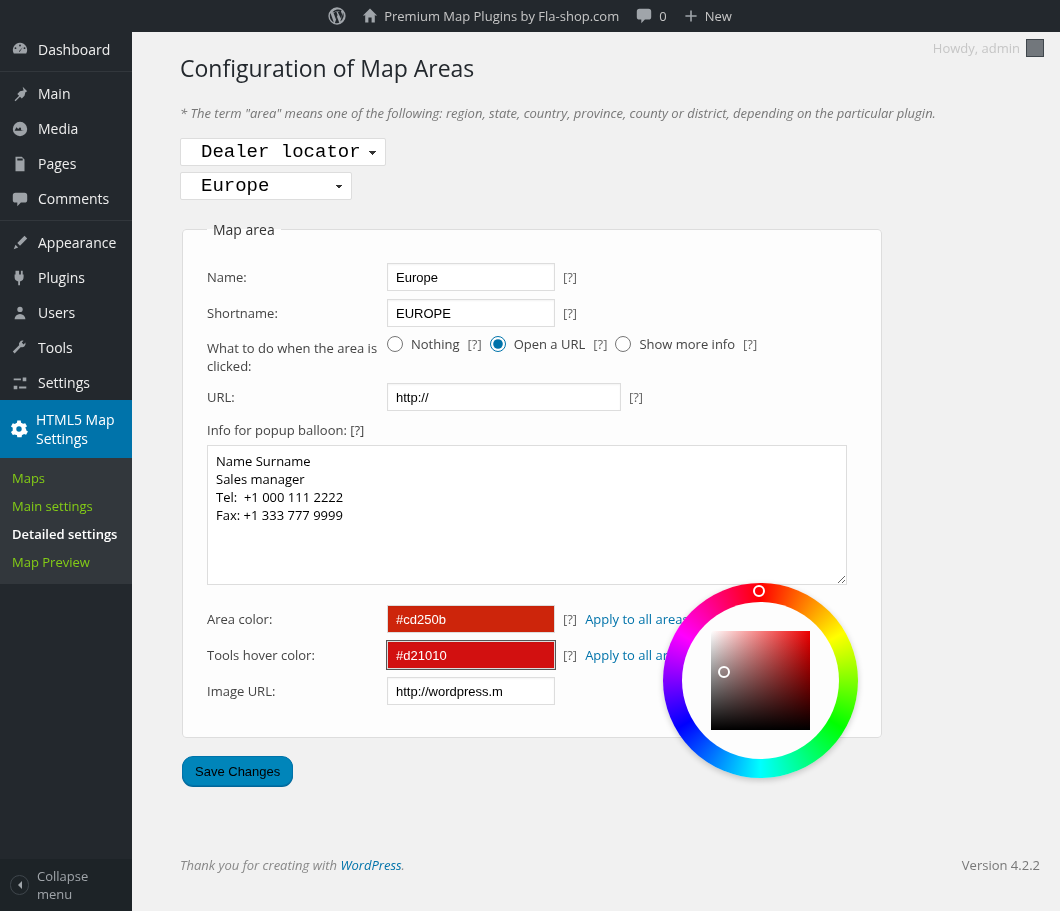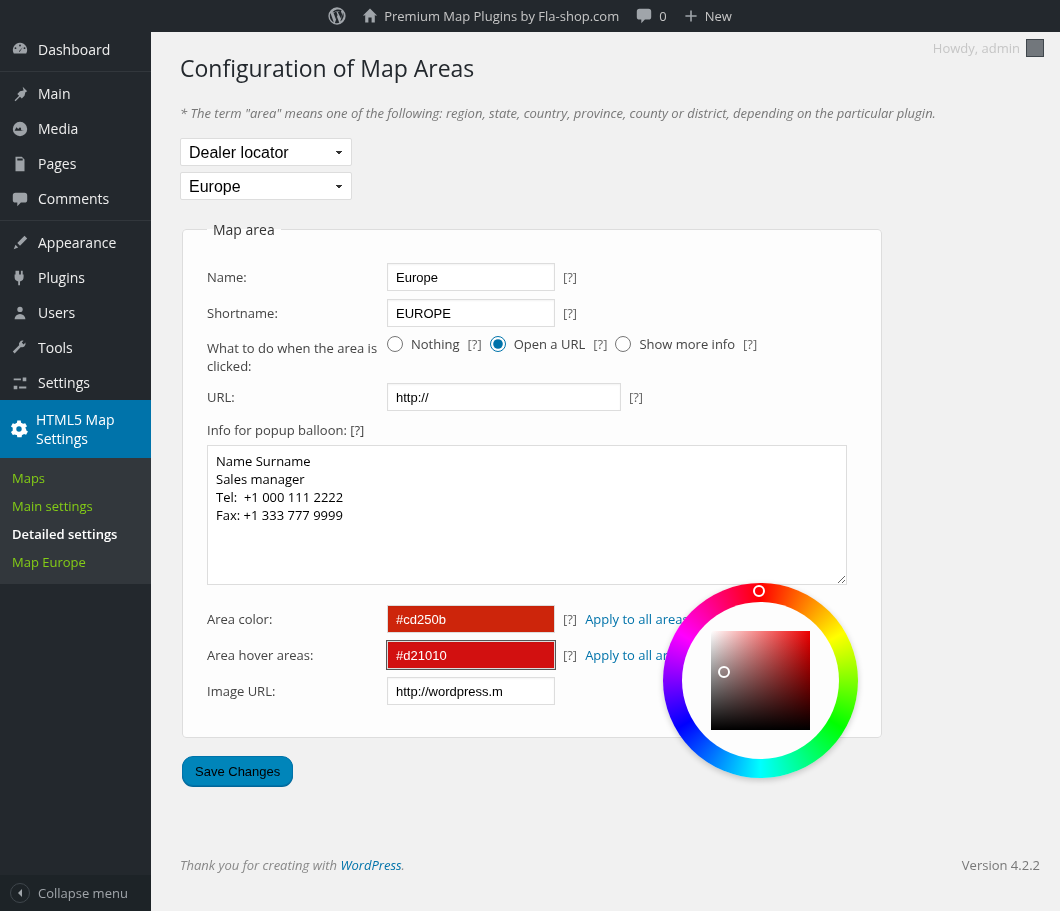--- a/index.html
+++ b/index.html
@@ -10,21 +10,21 @@
   }
   
   #topbar { position:fixed; top:0; left:0; right:0; height:32px; background:#23282d; color:#eee; display:flex; align-items:center; z-index:1000;flex-direction:column; }
   #topbar .tb-left { display:flex; align-items:center; height:100%; }
   #topbar .tb-item { display:flex; align-items:center; padding:0 8px; height:32px; color:#c6c6c6; font-size:13px; cursor:pointer; }
   #topbar .tb-item svg { fill:#a0a5aa; }
   #topbar .tb-item span.lbl { margin-left:6px; }
   #topbar .tb-right { margin-left:auto; display:flex; align-items:center; padding-right:8px; }
   #topbar .avatar { width:18px; height:18px; background:#72777c; margin-left:6px; border:1px solid #3f464c; }
   
-  #sidebar { position:fixed; top:32px; bottom:0; left:0; width:151px; background:#23282d; color:#eee; }
+  #sidebar { position:fixed; top:32px; bottom:0; left:0; width:132px; background:#23282d; color:#eee; }
   #sidebar .menu-item { display:flex; align-items:center; padding:8px 8px 8px 10px; color:#eee; cursor:pointer; font-size:14px; }
   #sidebar .menu-item .mi-icon { width:20px; display:flex; align-items:center; justify-content:center; color:#9ea3a8; }
   #sidebar .menu-item .mi-icon svg { fill:#9ea3a8; }
   #sidebar .menu-item .mi-label { margin-left:8px; }
   #sidebar .sep { border-top:1px solid #32373c; margin:4px 0; }
   #sidebar .menu-item.current { background:#0073aa; color:#fff; position:relative; padding-top:10px; padding-bottom:10px; }
   #sidebar .menu-item.current .mi-icon svg { fill:#fff; }
   #sidebar .menu-item.current::after {
     content:""; position:absolute; right:-8px; top:50%; margin-top:-8px;
     border:8px solid transparent; border-right-color:#f1f1f1;
@@ -32,25 +32,25 @@
   #sidebar .submenu { background:#32373c; padding:6px 0 8px 0; }
   #sidebar .submenu .sub-item { padding:5px 12px; color:#84cc16; font-size:13px; cursor:pointer; }
   #sidebar .submenu .sub-item.active { color:#fff; font-weight:600; }
   #sidebar .collapse { position:absolute; bottom:0; left:0; right:0; display:flex; align-items:center; padding:8px 10px; background:#1d2327; color:#a0a5aa; font-size:13px; cursor:pointer; }
   #sidebar .collapse .ci { width:20px; height:20px; border:1px solid #3f464c; border-radius:10px; display:flex; align-items:center; justify-content:center; margin-right:8px; }
   
   #main { margin-left:160px; margin-top:32px; padding:10px 20px 0 20px; background:#f1f1f1; min-height:calc(100% - 32px); position:relative; }
   h1 { font-size:23px; font-weight:400; color:#23282d; margin:10px 0 20px 0; }
   .intro { color:#555; margin-bottom:8px; }
   .intro-note { color:#777; font-style:italic; margin-bottom:16px; }
-  select { height:28px; border:1px solid #ddd; background:#fff; font-size:16px; padding:0 24px 0 8px; border-radius:2px;
+  select { height:28px; border:1px solid #ddd; background:#fff; font-size:19px; padding:0 24px 0 20px; border-radius:2px;
            -webkit-appearance:none; appearance:none;
            background-image: linear-gradient(45deg, transparent 50%, #333 50%), linear-gradient(135deg, #333 50%, transparent 50%);
            background-position: calc(100% - 12px) 12px, calc(100% - 8px) 12px;
-           background-size: 4px 4px, 4px 4px; background-repeat:no-repeat; }
+           background-size: 4px 4px, 4px 4px; background-repeat:no-repeat;font-family:Liberation Mono, monospace; }
   .selects { margin-bottom:20px; }
   .selects select { display:block; margin-bottom:6px; min-width:172px; }
   
   fieldset.maparea { border:1px solid #ddd; border-radius:4px; background:#fdfdfd; padding:16px 34px 24px 24px; max-width:700px; }
   fieldset.maparea legend { padding:0 6px; color:#333; font-size:14px; }
   .row { display:flex; align-items:center; margin:8px 0; }
   .row .lbl { width:180px; color:#444; }
   .row .ctl { display:flex; align-items:center; gap:8px; }
   input[type=text] { height:28px; border:1px solid #ddd; padding:0 8px; font-size:13px; background:#fff; box-shadow:inset 0 1px 2px rgba(0,0,0,.05); }
   input.t-norm { width:168px; }
@@ -214,21 +214,21 @@
         <svg width="18" height="18" viewBox="0 0 20 20">
           <path d="M10 7a3 3 0 1 0 3 3 3 3 0 0 0-3-3zm8 3a8 8 0 0 1-.1 1.3l2 1.6-2 3.4-2.4-.8a8 8 0 0 1-2.2 1.3l-.4 2.5H8.1l-.4-2.5A8 8 0 0 1 5.5 16l-2.4.8-2-3.4 2-1.6A8 8 0 0 1 3 10a8 8 0 0 1 .1-1.3l-2-1.6 2-3.4 2.4.8A8 8 0 0 1 7.7 3l.4-2.5h3.8l.4 2.5a8 8 0 0 1 2.2 1.3l2.4-.8 2 3.4-2 1.6A8 8 0 0 1 18 10z"></path>
         </svg>
       </span>
     <span class="mi-label">HTML5 Map Settings</span>
   </div>
   <div class="submenu">
     <div class="sub-item">Maps</div>
     <div class="sub-item">Main settings</div>
     <div class="sub-item active">Detailed settings</div>
-    <div class="sub-item">Map Europe</div>
+    <div class="sub-item">Map Preview</div>
   </div>
   <div class="collapse">
     <span class="ci">
         <svg width="10" height="10" viewBox="0 0 10 10">
           <path fill="#a0a5aa" d="M7 1L3 5l4 4z"></path>
         </svg>
       </span>
     <span>Collapse menu</span>
   </div>
 </div>
@@ -293,21 +293,21 @@
     <div class="row" style="margin-top:16px;">
       <div class="lbl">Area color:</div>
       <div class="ctl">
         <input type="text" class="color-input" style="background: rgb(205, 37, 11);" value="#cd250b">
         <span class="hint">[?]</span>
         <a href="#" style="color:#0073aa;text-decoration:none">Apply to all areas</a>
       </div>
     </div>
 
     <div class="row">
-      <div class="lbl">Area hover areas:</div>
+      <div class="lbl">Tools hover color:</div>
       <div class="ctl">
         <input type="text" class="color-input" style="background: rgb(210, 16, 16); outline: rgb(85, 85, 85) solid 1px;" value="#d21010">
         <span class="hint">[?]</span>
         <a href="#" style="color:#0073aa;text-decoration:none">Apply to all areas</a>
       </div>
     </div>
 
     <div class="row">
       <div class="lbl">Image URL:</div>
       <div class="ctl">

